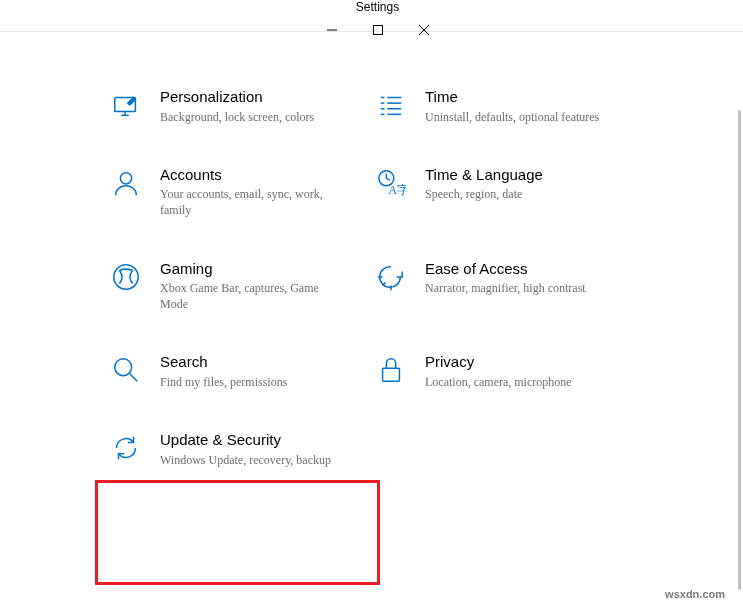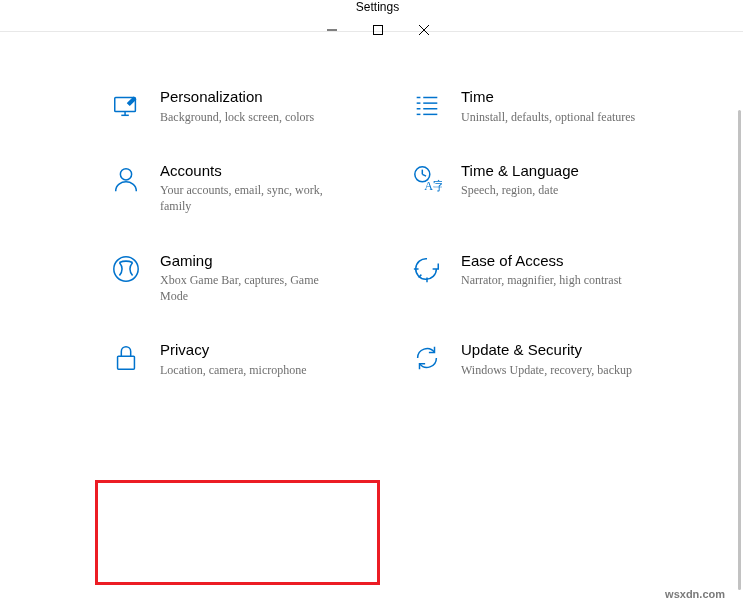--- a/index.html
+++ b/index.html
@@ -39,21 +39,20 @@
       color: #000;
     }
     .win-btn svg { display: block; }
     .content {
       padding: 55px 40px 20px 110px;
       display: grid;
       grid-template-columns: 265px 265px;
       column-gap: 0;
       row-gap: 40px;
       position: relative;
-      gap: 36px;
     }
     .category {
       display: flex;
       align-items: flex-start;
       gap: 18px;
       cursor: default;
     }
     .cat-icon {
       width: 32px;
       height: 32px;
@@ -225,20 +224,32 @@
         <line x1="16" y1="25" x2="16" y2="30"></line>
         <line x1="7" y1="25" x2="10" y2="22"></line>
       </svg>
     </span>
     <div class="cat-text">
       <div class="cat-title">Ease of Access</div>
       <div class="cat-desc">Narrator, magnifier, high contrast</div>
     </div>
   </div>
 
+  <div class="category">
+    <span class="cat-icon">
+      <svg width="30" height="30" viewBox="0 0 32 32" fill="none" stroke="#0173cd" stroke-width="1.6">
+        <circle cx="13" cy="13" r="9"></circle>
+        <line x1="20" y1="20" x2="28" y2="28"></line>
+      </svg>
+    </span>
+    <div class="cat-text">
+      <div class="cat-title">Search</div>
+      <div class="cat-desc">Find my files, permissions</div>
+    </div>
+  </div>
 
   <div class="category">
     <span class="cat-icon">
       <svg width="30" height="30" viewBox="0 0 32 32" fill="none" stroke="#0173cd" stroke-width="1.6">
         <rect x="7" y="14" width="18" height="14" rx="1"></rect>
         <path d="M11 14 L11 9 A5 5 0 0 1 21 9 L21 14"></path>
       </svg>
     </span>
     <div class="cat-text">
       <div class="cat-title">Privacy</div>

